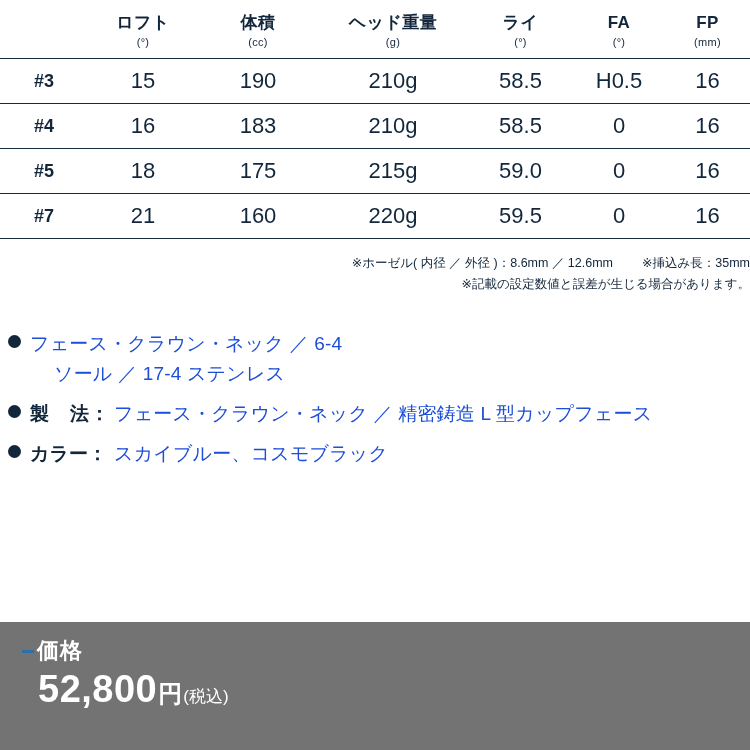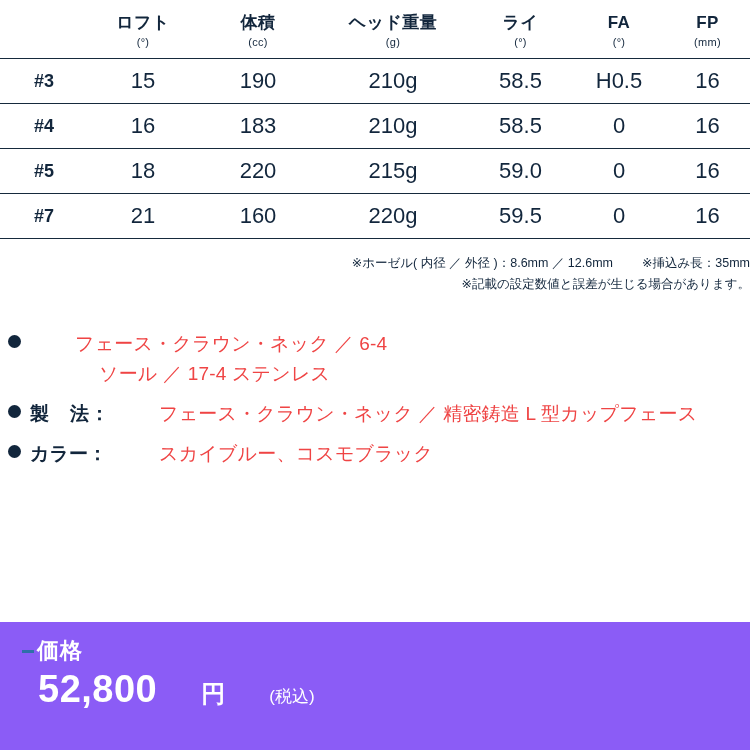--- a/index.html
+++ b/index.html
@@ -101,37 +101,36 @@
     font-size: 19px;
     font-weight: bold;
     line-height: 30px;
     letter-spacing: 1px;
     color: #12263c;
   }
   .spec-label.wide { letter-spacing: 0px; }
   .spec-value {
     font-size: 19px;
     line-height: 30px;
-    color: #ef4444;
+    color: #1d4ed8;
     letter-spacing: 0.2px;
-    margin-left: 45px;
   }
   .spec-value .line2 {
     display: block;
     padding-left: 24px;
   }
 
   
   .price-band {
     position: absolute;
     left: 0;
     bottom: 0;
     width: 750px;
     height: 128px;
-    background: #8b5cf6;
+    background: #737373;
     color: #ffffff;
     box-sizing: border-box;
     padding: 14px 0 0 22px;
   }
   .price-title-row {
     display: flex;
     align-items: center;
   }
   .price-dash {
     width: 12px;
@@ -142,21 +141,20 @@
   .price-title {
     font-size: 22px;
     font-weight: bold;
     letter-spacing: 1px;
   }
   .price-amount-row {
     margin-top: 2px;
     padding-left: 16px;
     display: flex;
     align-items: baseline;
-    gap: 43px;
   }
   .price-number {
     font-size: 38px;
     font-weight: bold;
     letter-spacing: 0.5px;
   }
   .price-yen {
     font-size: 24px;
     font-weight: bold;
     margin-left: 1px;
@@ -228,21 +226,21 @@
         <td>16</td>
         <td>183</td>
         <td>210g</td>
         <td>58.5</td>
         <td>0</td>
         <td>16</td>
       </tr>
       <tr>
         <td class="club">#5</td>
         <td>18</td>
-        <td>220</td>
+        <td>175</td>
         <td>215g</td>
         <td>59.0</td>
         <td>0</td>
         <td>16</td>
       </tr>
       <tr>
         <td class="club">#7</td>
         <td>21</td>
         <td>160</td>
         <td>220g</td>

